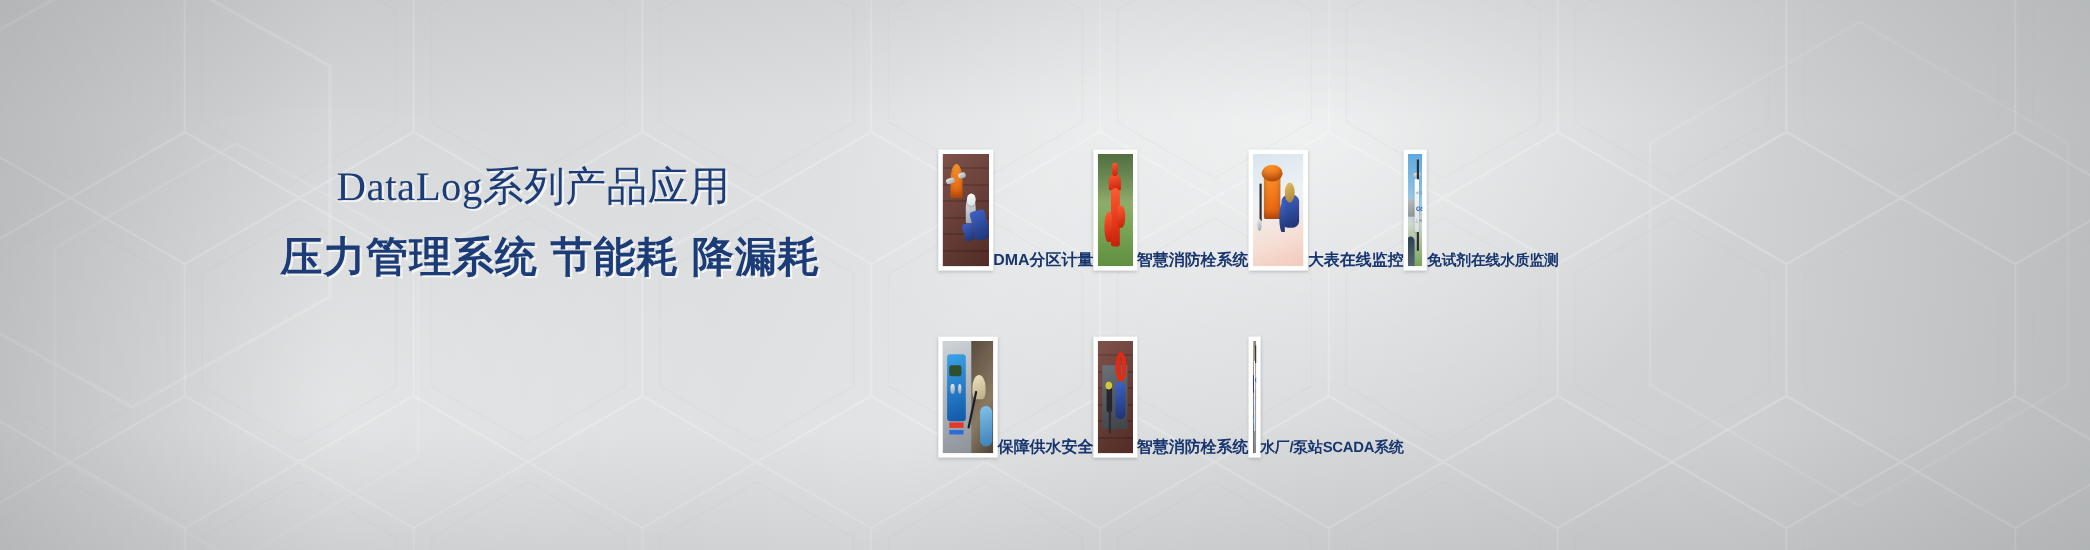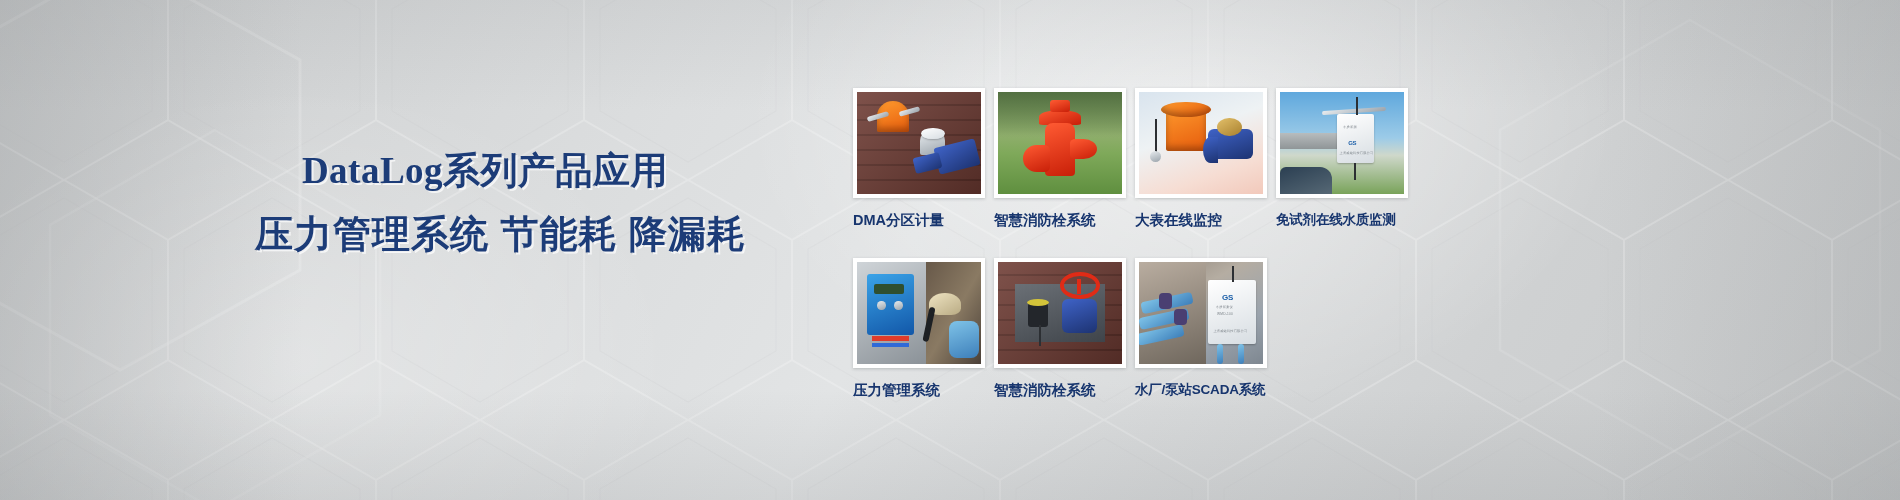--- a/index.html
+++ b/index.html
@@ -32,21 +32,21 @@
 
   
   #headline {
     position: absolute;
     left: 255px; top: 148px;
     width: 460px;
     text-align: center;
   }
   .hl-line1 {
     font-family: "Liberation Serif", "DejaVu Serif", serif;
-    font-weight: bold;
+    font-weight: normal;
     font-size: 37px;
     line-height: 46px;
     color: #1c3c78;
     letter-spacing: 0.5px;
     white-space: nowrap;
     text-shadow: 2px 2px 0 rgba(255,255,255,0.75), 1px 1px 0 rgba(120,130,150,0.35);
   }
   .hl-line2 {
     margin-top: 16px;
     font-family: "Liberation Sans", "DejaVu Sans", sans-serif;
@@ -62,21 +62,21 @@
   
   #card-grid {
     position: absolute;
     left: 853px; top: 88px;
     display: grid;
     grid-template-columns: repeat(4, 141px);
     grid-template-rows: repeat(2, 158px);
     column-gap: 0px;
     row-gap: 12px;
   }
-  .card { width: 141px; display: flex; flex-direction: column; align-items: flex-start; }
+  .card { width: 141px; display: flex; flex-direction: row; align-items: flex-end; }
   .card-frame {
     width: 132px; height: 110px;
     background: #fff;
     padding: 4px;
     box-shadow: 0 1px 3px rgba(90,95,100,0.30);
   }
   .card-photo {
     width: 100%; height: 100%;
     position: relative;
     overflow: hidden;
@@ -245,21 +245,21 @@
           <div class="sh-dark" style="left:14%;top:22%;width:24%;height:9%;background:#2f4f2f;"></div>
           <div class="sh-steel" style="left:16%;top:38%;width:7%;height:9%;border-radius:50%;"></div>
           <div class="sh-steel" style="left:30%;top:38%;width:7%;height:9%;border-radius:50%;"></div>
           <div style="position:absolute;left:12%;top:73%;width:30%;height:4%;background:#e03b2a;"></div>
           <div style="position:absolute;left:12%;top:79%;width:30%;height:4%;background:#2f6ad8;"></div>
           <div class="sh-cyl" style="left:58%;top:30%;width:26%;height:22%;border-radius:50% 50% 30% 30%;background:linear-gradient(150deg,#efe4c2,#b9ab84);"></div>
           <div style="position:absolute;left:56%;top:44%;width:5%;height:34%;background:#1d2024;border-radius:3px;transform:rotate(12deg);"></div>
           <div class="sh-lightblue" style="left:74%;top:58%;width:24%;height:36%;border-radius:8px;"></div>
         </div>
       </div>
-      <div class="card-caption">压力管理系统</div>
+      <div class="card-caption">保障供水安全</div>
     </div>
 
     <div class="card">
       <div class="card-frame">
         <div class="card-photo">
           <div class="scene brick"></div>
           <div style="position:absolute;left:14%;top:22%;width:72%;height:56%;background:linear-gradient(160deg,#6b7076,#3f444a);"></div>
           <div class="sh-ring" style="left:50%;top:10%;width:32%;height:26%;border-width:4px;"></div>
           <div style="position:absolute;left:64%;top:17%;width:3%;height:14%;background:#e02b16;"></div>
           <div class="sh-blue-pipe" style="left:52%;top:36%;width:28%;height:34%;border-radius:6px;"></div>

